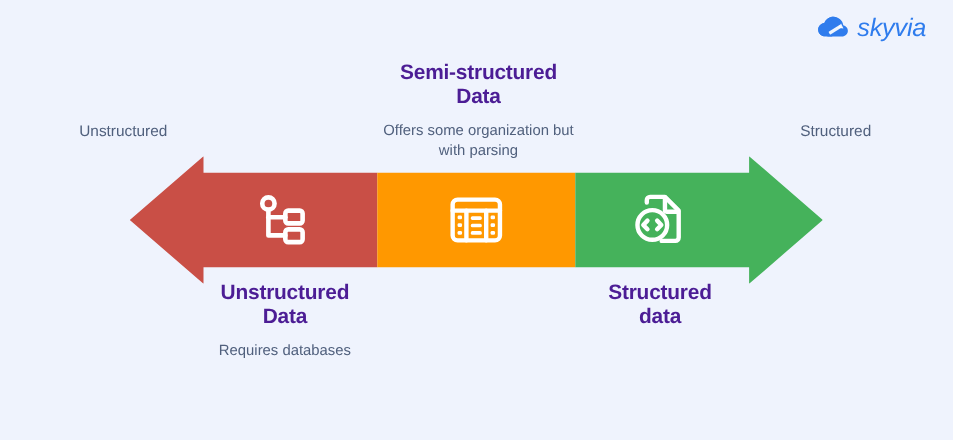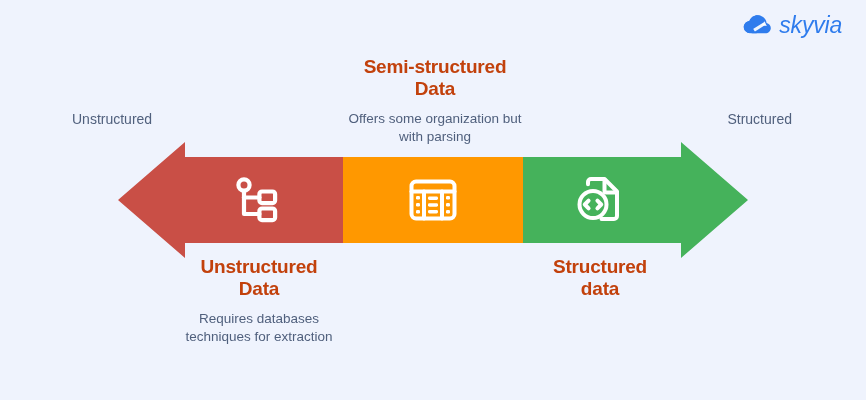--- a/index.html
+++ b/index.html
@@ -70,21 +70,21 @@
     top: 256px;
     width: 260px;
     text-align: center;
   }
   #caption-unstructured { left: 129px; }
   #caption-structured   { left: 470px; }
 
   .cap-title {
     font-size: 19px;
     font-weight: 700;
-    color: #c2410c;
+    color: #4c1d95;
     line-height: 1.18;
     letter-spacing: -0.2px;
     margin: 0;
   }
   .cap-sub {
     margin: 9px 0 0 0;
     font-size: 13.5px;
     font-weight: 400;
     color: #50607d;
     line-height: 1.38;
@@ -194,21 +194,20 @@
     </div>
   </div>
 
   <div class="caption-bottom" id="caption-unstructured">
     <div class="cap-title">
       <span>Unstructured</span><br>
       <span>Data</span>
     </div>
     <div class="cap-sub">
       <span>Requires databases</span><br>
-      <span>techniques for extraction</span>
     </div>
   </div>
 
   <div class="caption-bottom" id="caption-structured">
     <div class="cap-title">
       <span>Structured</span><br>
       <span>data</span>
     </div>
   </div>
 

